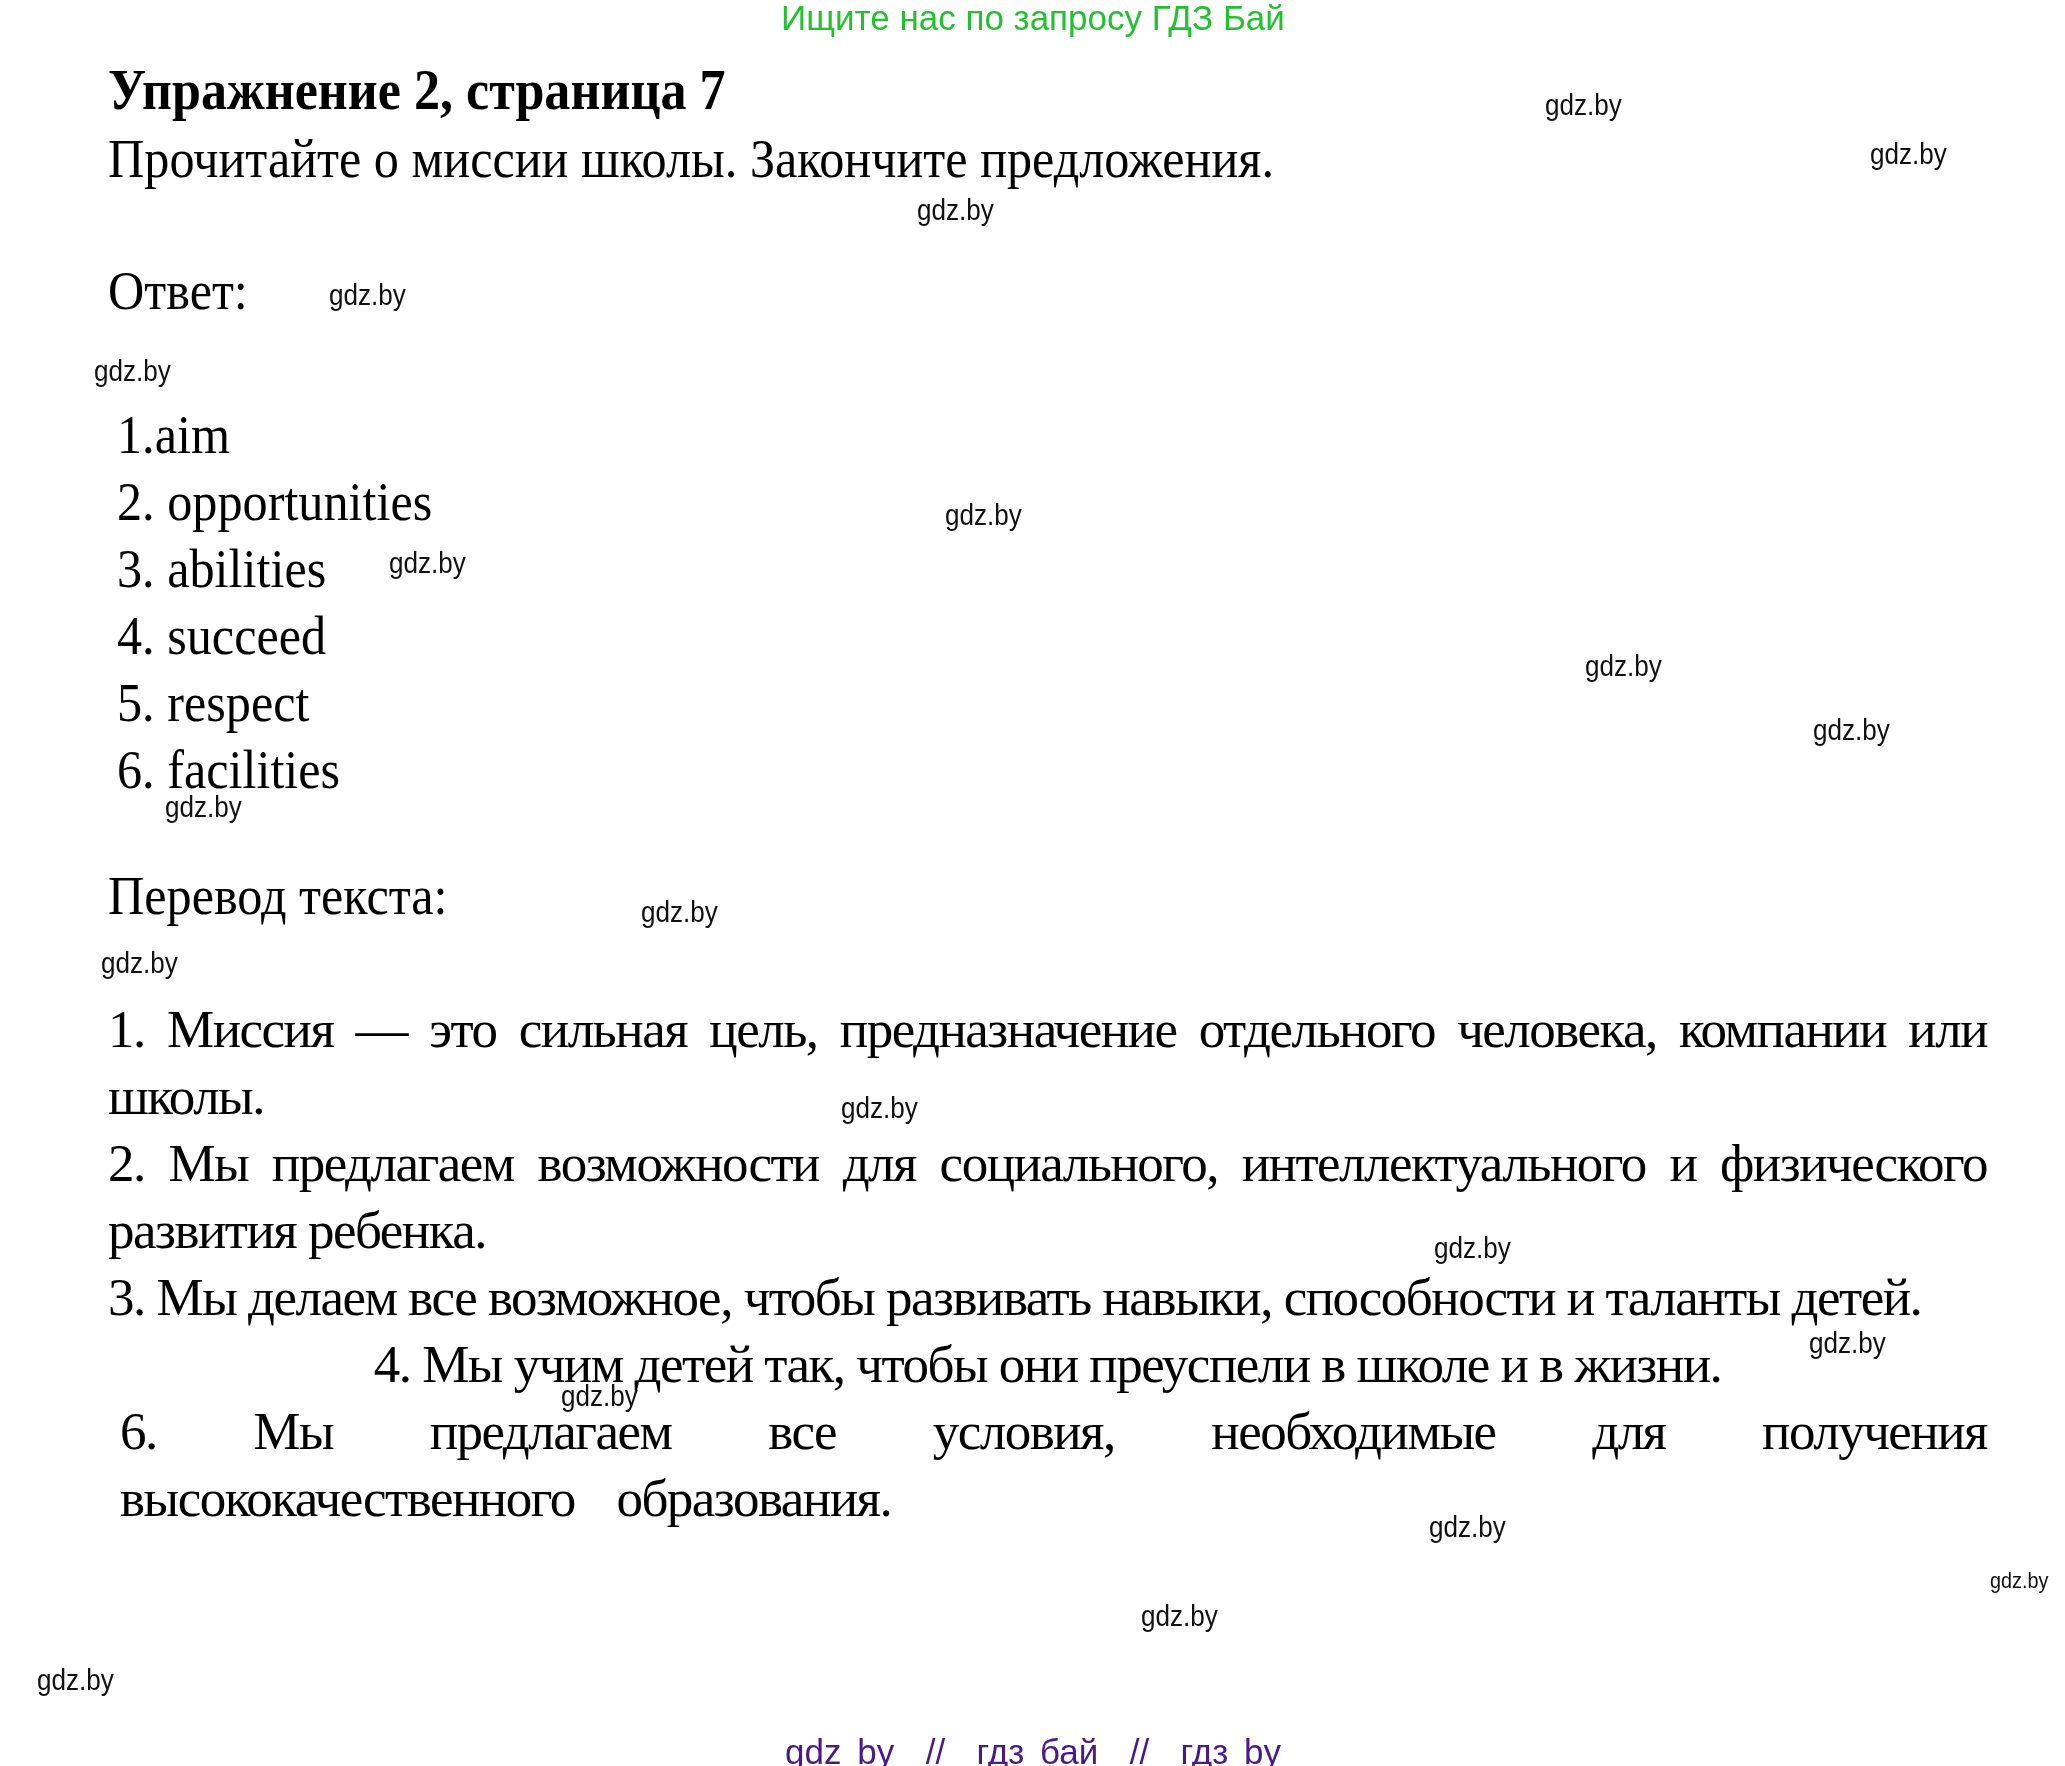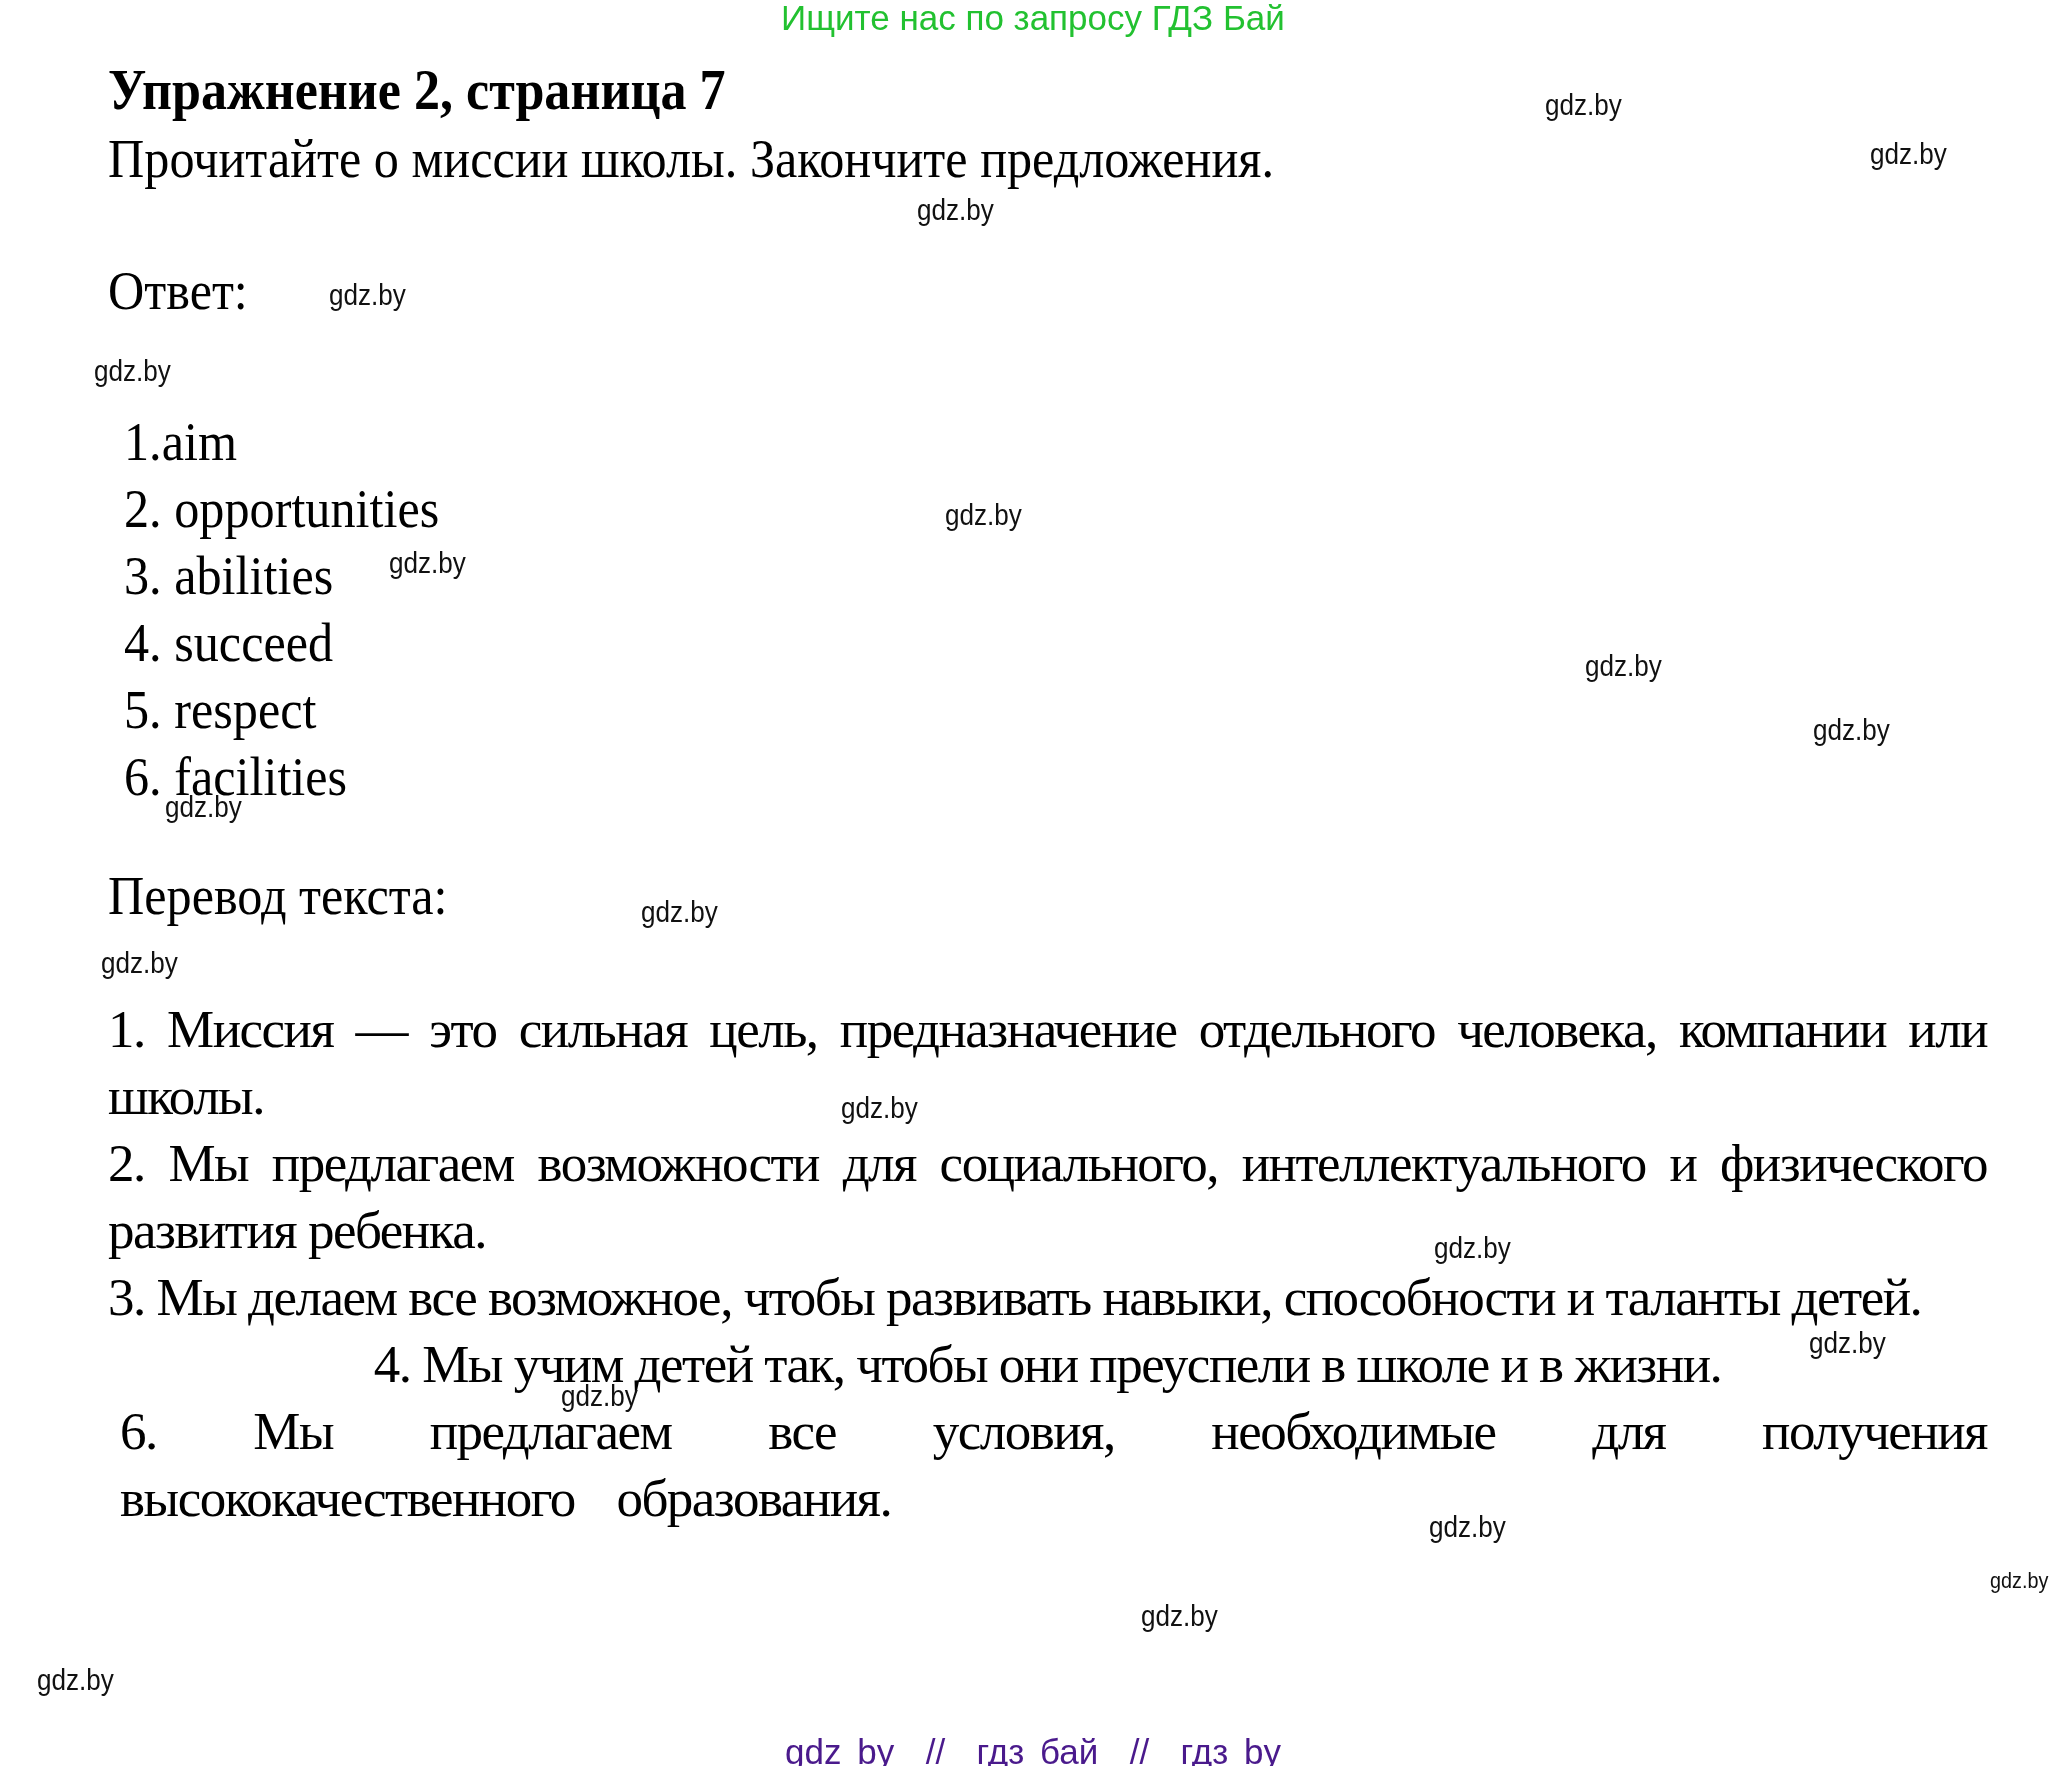--- a/index.html
+++ b/index.html
@@ -4,21 +4,21 @@
 <style>
   html, body { margin: 0; padding: 0; background: #ffffff; }
   body { width: 2066px; height: 1766px; position: relative; overflow: hidden; }
   .serif { font-family: "Liberation Serif", "DejaVu Serif", serif; color: #000; }
   .sans  { font-family: "Liberation Sans", "DejaVu Sans", sans-serif; }
   .abs { position: absolute; white-space: nowrap; }
   #top-banner { left: 0; width: 2066px; top: -2px; text-align: center; font-size: 35px; color: #22c130; line-height: 40px; }
   #title { left: 108px; top: 58px; font-size: 56px; font-weight: bold; line-height: 64px; transform: scaleX(0.93); transform-origin: left; }
   #instruction { left: 108px; top: 127px; font-size: 54px; line-height: 64px; transform: scaleX(0.93); transform-origin: left; }
   #answer-label { left: 108px; top: 259px; font-size: 54px; line-height: 64px; transform: scaleX(0.93); transform-origin: left; }
-  #answer-list { position: absolute; left: 108px; top: 393px; margin: 16px; padding: 0; list-style: none; }
+  #answer-list { position: absolute; left: 108px; top: 393px; margin: 9px; padding: 0; list-style: none; }
   #answer-list li { font-size: 54px; line-height: 67px; height: 67px; white-space: nowrap; transform: scaleX(0.93); transform-origin: left; }
   #translation-label { left: 108px; top: 864px; font-size: 54px; line-height: 64px; transform: scaleX(0.93); transform-origin: left; }
   #translation { position: absolute; left: 108px; top: 996px; width: 1879px; }
   #translation p { margin: 0; font-size: 53px; line-height: 67px; text-align: justify; letter-spacing: -1.5px; word-spacing: 0; }
   #translation p.tight { text-align: center; }
   .wm { position: absolute; font-family: "Liberation Sans", "DejaVu Sans", sans-serif; font-size: 29px; color: #111; white-space: nowrap; line-height: 34px; transform: scaleX(0.9); transform-origin: left; }
   .wm.small { font-size: 22px; }
   #footer { left: 0; width: 2066px; top: 1732px; text-align: center; font-size: 35px; color: #4a1a8c; line-height: 40px; word-spacing: 6px; }
 </style>
 </head>

